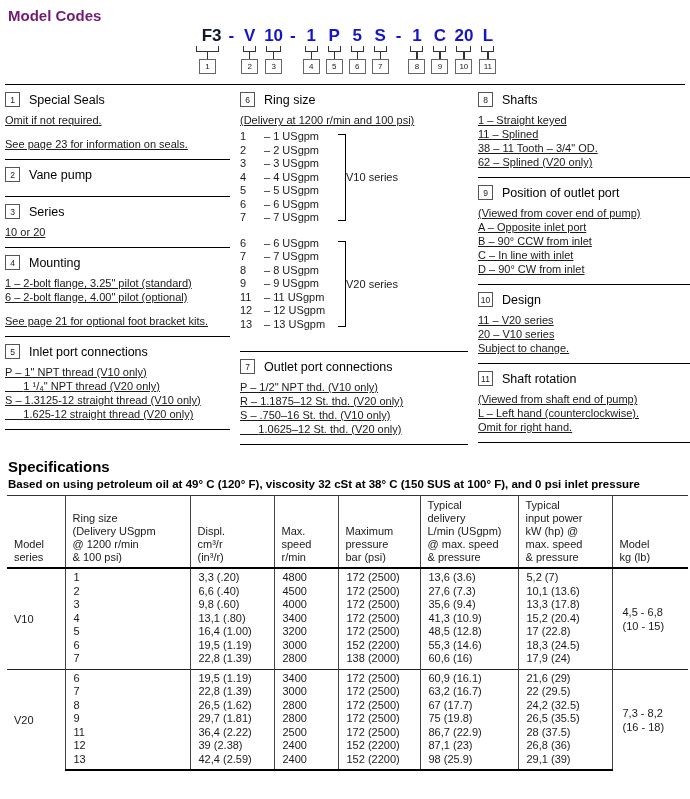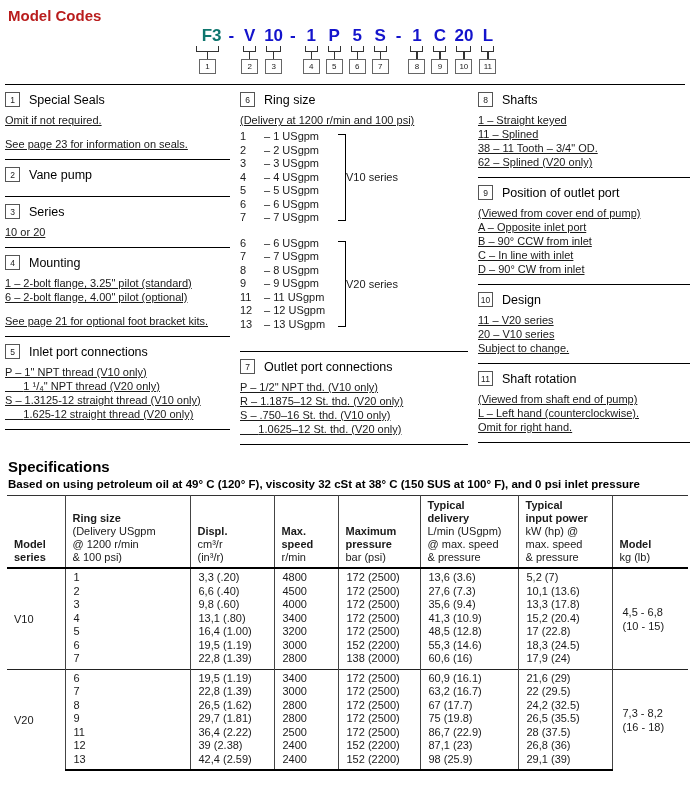--- a/index.html
+++ b/index.html
@@ -1,18 +1,18 @@
 <!DOCTYPE html>
 <html><head>
 <meta charset="utf-8">
 <style>
   html,body{margin:0;padding:0;background:#fff;}
   body{width:690px;height:799px;overflow:hidden;font-family:"Liberation Sans",sans-serif;color:#1a1a1a;}
   .page{padding:4px 5px 0 5px;}
-  h1{font-size:15px;margin:3px 0 2px 3px;color:#b91c1c;}
+  h1{font-size:15px;margin:3px 0 2px 3px;color:#701a75;}
   h2{font-size:15px;margin:13px 0 3px 3px;color:#000;}
 
   
   .diagram{display:flex;justify-content:center;align-items:flex-start;margin:2px 0 6px 0;min-height:52px;}
   .seg{display:flex;flex-direction:column;align-items:center;margin:0 3px;}
   .seg-text{font-weight:bold;font-size:17px;line-height:19px;}
   .seg-bracket{align-self:stretch;height:5px;margin:1px 2px 0 2px;border-left:1.5px solid #333;border-right:1.5px solid #333;border-bottom:1.5px solid #333;}
   .seg-stem{width:1.5px;height:7px;background:#333;}
   .seg-box{min-width:11px;height:13px;padding:0 2px;border:1px solid #666;display:flex;align-items:center;justify-content:center;font-size:8px;color:#222;}
   .seg.dash .seg-text{margin:0 1px;}
@@ -36,40 +36,40 @@
   .ring-desc{width:72px;flex:0 0 auto;}
   .rbracket{flex:0 0 auto;width:7px;margin:4px 0 4px 2px;border-top:1px solid #000;border-right:1px solid #000;border-bottom:1px solid #000;}
   .ring-label{display:flex;align-items:center;font-size:11px;}
 
   
   .subtitle{font-weight:bold;font-size:11.5px;margin:0 0 5px 3px;color:#000;}
   table{border-collapse:collapse;table-layout:fixed;width:681px;margin-left:2px;border-top:1px solid #333;}
   th,td{text-align:left;vertical-align:bottom;font-size:11px;}
   th{border-left:1px solid #444;border-bottom:2px solid #000;padding:3px 4px 3px 7px;font-weight:normal;}
   th:first-child{border-left:none;}
-  th .b{font-weight:bold;white-space:pre-line;line-height:13px;}
+  th .b{font-weight:normal;white-space:pre-line;line-height:13px;}
   th .r{white-space:pre-line;line-height:13px;}
   td{border-left:1px solid #444;padding:0 4px 0 8px;line-height:13.5px;height:13.5px;}
   tr.group-start td{border-top:1.5px solid #222;padding-top:2px;}
   tr.group-end td{padding-bottom:3px;}
   tr.last td{border-bottom:2px solid #000;}
   td.series-cell{vertical-align:middle;padding-left:7px;}
   td.weight-cell{vertical-align:middle;white-space:pre-line;padding-left:10px;}
   tr.cont td:first-child{border-left:1px solid #444;}
   tr.group-start td:first-child{border-left:none;}
 </style>
 </head>
 <body>
 
 <div class="page">
   <h1>Model Codes</h1>
 
   <div class="diagram" id="diagram">
       <div class="seg">
-        <span class="seg-text" style="color: #0f766e; padding-left: 8px;">F3</span>
+        <span class="seg-text" style="color: #0f172a; padding-left: 8px;">F3</span>
         <div class="seg-bracket"></div>
         <div class="seg-stem"></div>
         <div class="seg-box">1</div>
       </div>
       <div class="seg dash">
         <span class="seg-text" style="color: rgb(20, 20, 204);">-</span>
       </div>
       <div class="seg">
         <span class="seg-text" style="color: rgb(20, 20, 204);">V</span>
         <div class="seg-bracket"></div>

